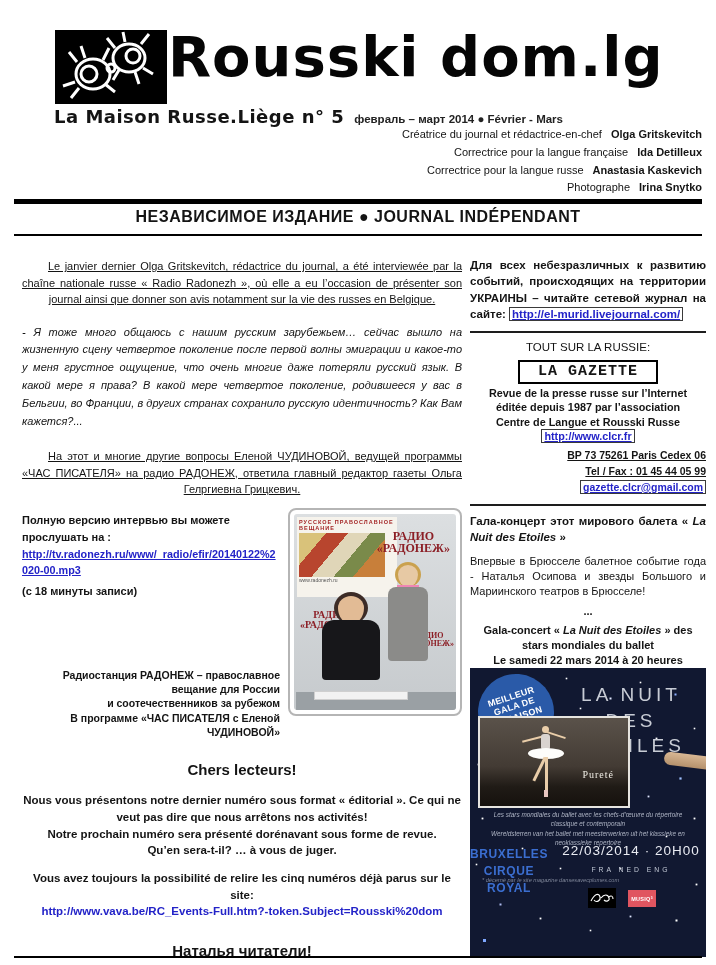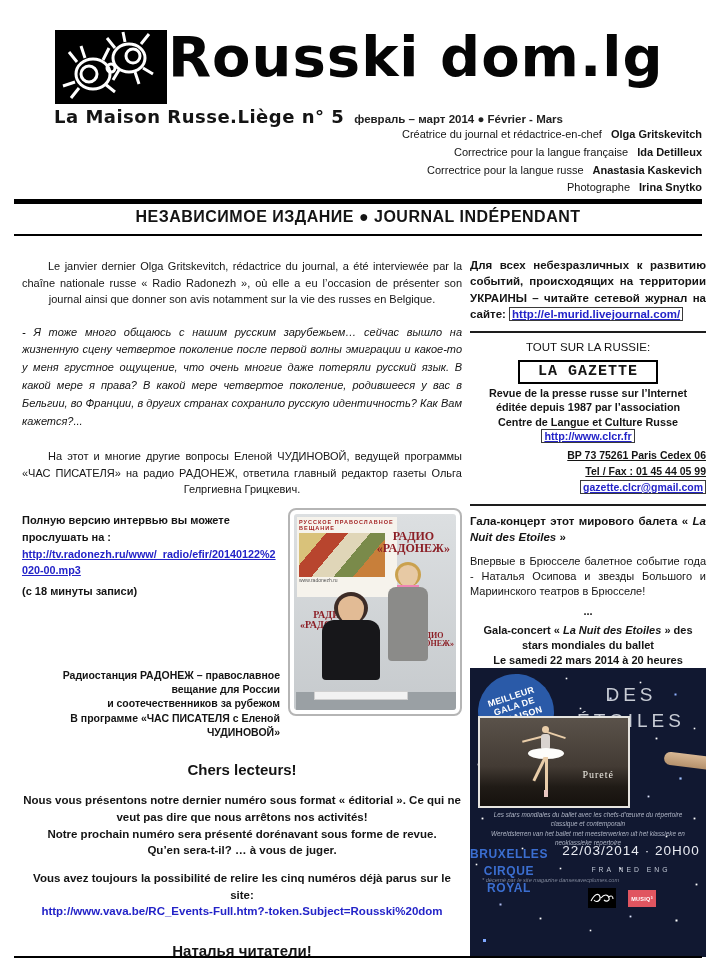--- a/index.html
+++ b/index.html
@@ -16,21 +16,21 @@
   .issue-date{font-weight:bold;font-size:11.5px;color:#222;}
   .credits{position:absolute;right:14px;top:126px;text-align:right;font-size:11px;line-height:1.62;}
   .credit-row b{margin-left:9px;}
   .rule-thick{position:absolute;left:14px;right:14px;top:199px;height:5px;background:#000;}
   .banner{position:absolute;left:0;right:0;top:208px;text-align:center;font-weight:bold;
         font-size:16px;letter-spacing:.5px;}
   .rule-thin{position:absolute;left:14px;right:14px;top:234px;height:2px;background:#000;}
 
   
   .left-col{position:absolute;left:22px;top:258px;width:440px;font-size:11px;line-height:1.5;}
-  .p-justify{text-align:justify;text-align-last:center;text-indent:26px;}
+  .p-justify{text-align:justify;text-align-last:center;text-indent:26px;text-decoration:underline;}
   .quote{margin-top:16px;font-style:italic;text-align:justify;line-height:1.62;}
   .p2{margin-top:18px;}
   .media-row{display:flex;margin-top:10px;}
   .media-left{width:262px;}
   .listen{font-weight:bold;margin-top:4px;line-height:1.55;}
   .link{color:#2323c8;text-decoration:underline;}
   .caption{margin-top:68px;font-family:Liberation Sans, sans-serif;font-weight:bold;font-size:10.5px;
         line-height:1.35;text-align:right;}
   
   .photo{margin-left:8px;width:162px;height:196px;border:2px solid #b5b5b5;border-radius:8px;
@@ -236,21 +236,21 @@
   <aside class="right-col">
     <div class="ukr"><span>Для всех небезразличных к развитию событий, происходящих на территории УКРАИНЫ – читайте сетевой журнал на сайте: </span><a class="link boxed">http://el-murid.livejournal.com/</a></div>
     <hr class="sep">
     <div class="tout">TOUT SUR LA RUSSIE:</div>
     <div class="gazette-wrap">
       <span class="gazette-title">LA GAZETTE</span>
     </div>
     <div class="gaz-lines">
       <div>Revue de la presse russe sur l’Internet</div>
       <div>éditée depuis 1987  par l’association</div>
-      <div>Centre de Langue et Culture Russe</div>
+      <div>Centre de Langue et Rousski Russe</div>
       <a class="link boxed" style="font-weight:bold;">http://www.clcr.fr</a>
     </div>
     <div class="gaz-addr">
       <div>BP 73 75261 Paris Cedex 06</div>
       <div>Tel / Fax : 01 45 44 05 99</div>
       <a class="link boxed">gazette.clcr@gmail.com</a>
     </div>
     <hr class="sep">
     <div class="gala-title"><span>Гала-концерт этот мирового балета « </span><i>La Nuit des Etoiles</i><span> »</span></div>
     <div class="gala-desc">Впервые в Брюсселе балетное событие года - Наталья Осипова и звезды Большого и Мариинского театров в Брюсселе!</div>
@@ -270,20 +270,21 @@
 
   <div class="poster">
     <div class="stars"></div>
     <div class="badge">
       <div>MEILLEUR</div>
       <div>GALA DE</div>
       <div>LA SAISON</div>
       <div>2012-13*</div>
     </div>
     <div class="poster-title">
+      <div>LA NUIT</div>
       <div>DES ÉTOILES</div>
     </div>
     <div class="stage">
       <div class="dancer">
         <div class="d-head"></div>
         <div class="d-arm1"></div>
         <div class="d-arm2"></div>
         <div class="d-torso"></div>
         <div class="d-tutu"></div>
         <div class="d-leg1"></div>

